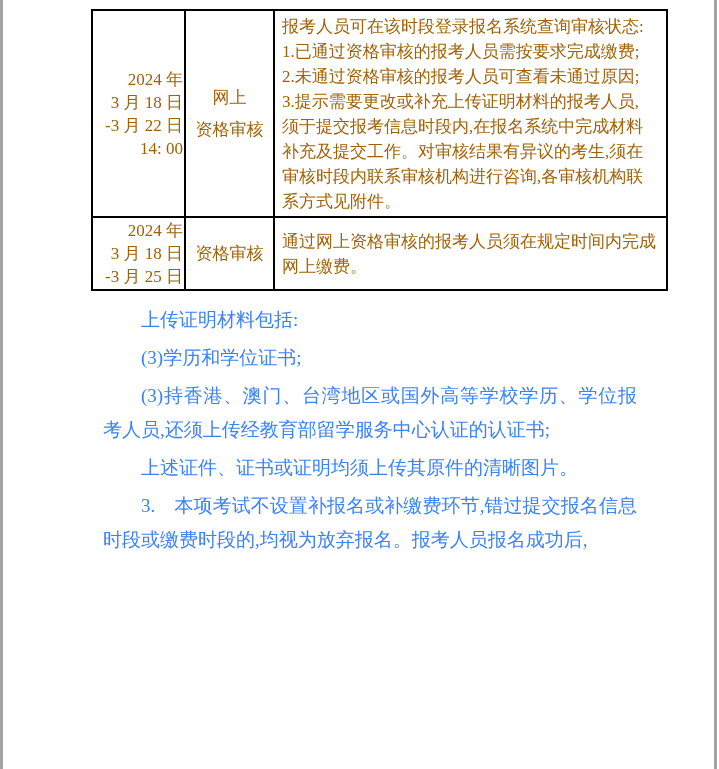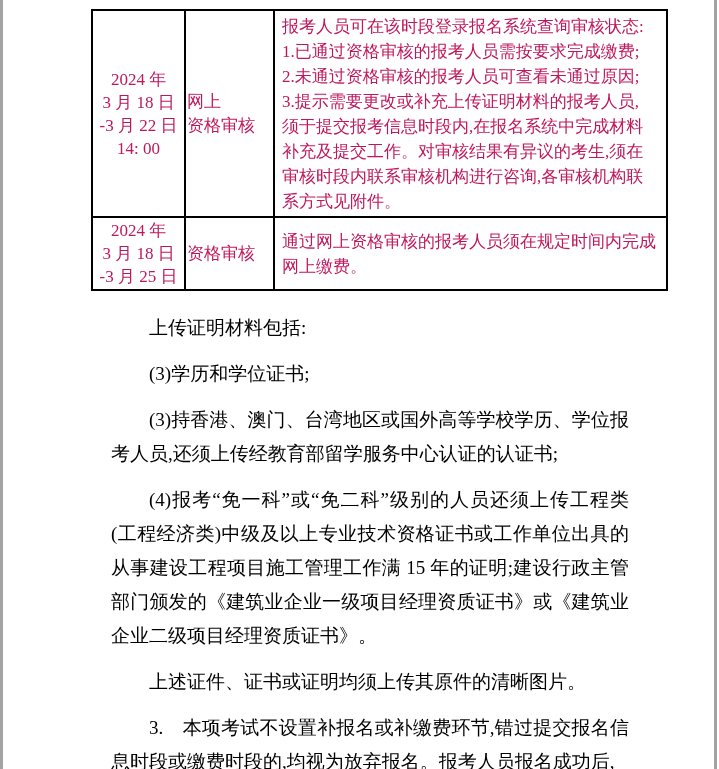--- a/index.html
+++ b/index.html
@@ -29,57 +29,58 @@
     position: absolute;
     left: 91px;
     top: 9px;
     border-collapse: collapse;
     table-layout: fixed;
   }
   table.schedule td {
     border: 2px solid #000000;
     vertical-align: middle;
     font-size: 17px;
-    color: #be185d;
+    color: #a16207;
   }
   td.c1 {
     width: 89px;
-    text-align: center;
+    text-align: right;
     line-height: 23px;
     white-space: pre-line;
   }
   td.c2 {
     width: 85px;
-    line-height: 24px;
+    text-align: center;
+    line-height: 32px;
     white-space: pre-line;
   }
   td.c3 {
     width: 379px;
     text-align: left;
     line-height: 25px;
     padding: 2px 5px 2px 7px;
     white-space: pre-line;
   }
   tr.row-audit   { height: 207px; }
   tr.row-payment { height: 73px; }
 
   .body-text {
     position: absolute;
     left: 99px;
     top: 299px;
     width: 542px;
   }
   .body-text p {
-    margin: 12px;
+    margin: 4px;
     font-size: 19px;
     line-height: 34px;
     text-align: justify;
     text-indent: 2em;
     white-space: pre-wrap;
-    color: #000000;
+    color: #3b82f6;
   }
   .body-text p.bold { font-weight: 400; }
 </style>
 </head>
 <body>
 
 <div class="page">
 
   <div class="edge edge-left"></div>
   <div class="edge edge-right"></div>
@@ -109,18 +110,17 @@
       <td class="c2">资格审核</td>
       <td class="c3">通过网上资格审核的报考人员须在规定时间内完成网上缴费。</td>
     </tr>
   </tbody>
     </table>
 
   <div class="body-text">
     <p>上传证明材料包括:</p>
     <p>(3)学历和学位证书;</p>
     <p>(3)持香港、澳门、台湾地区或国外高等学校学历、学位报考人员,还须上传经教育部留学服务中心认证的认证书;</p>
-    <p>(4)报考“免一科”或“免二科”级别的人员还须上传工程类(工程经济类)中级及以上专业技术资格证书或工作单位出具的从事建设工程项目施工管理工作满 15 年的证明;建设行政主管部门颁发的《建筑业企业一级项目经理资质证书》或《建筑业企业二级项目经理资质证书》。</p>
     <p class="bold">上述证件、证书或证明均须上传其原件的清晰图片。</p>
     <p>3.　本项考试不设置补报名或补缴费环节,错过提交报名信息时段或缴费时段的,均视为放弃报名。报考人员报名成功后,</p>
   </div>
 
 </div>
 
 </body></html>

